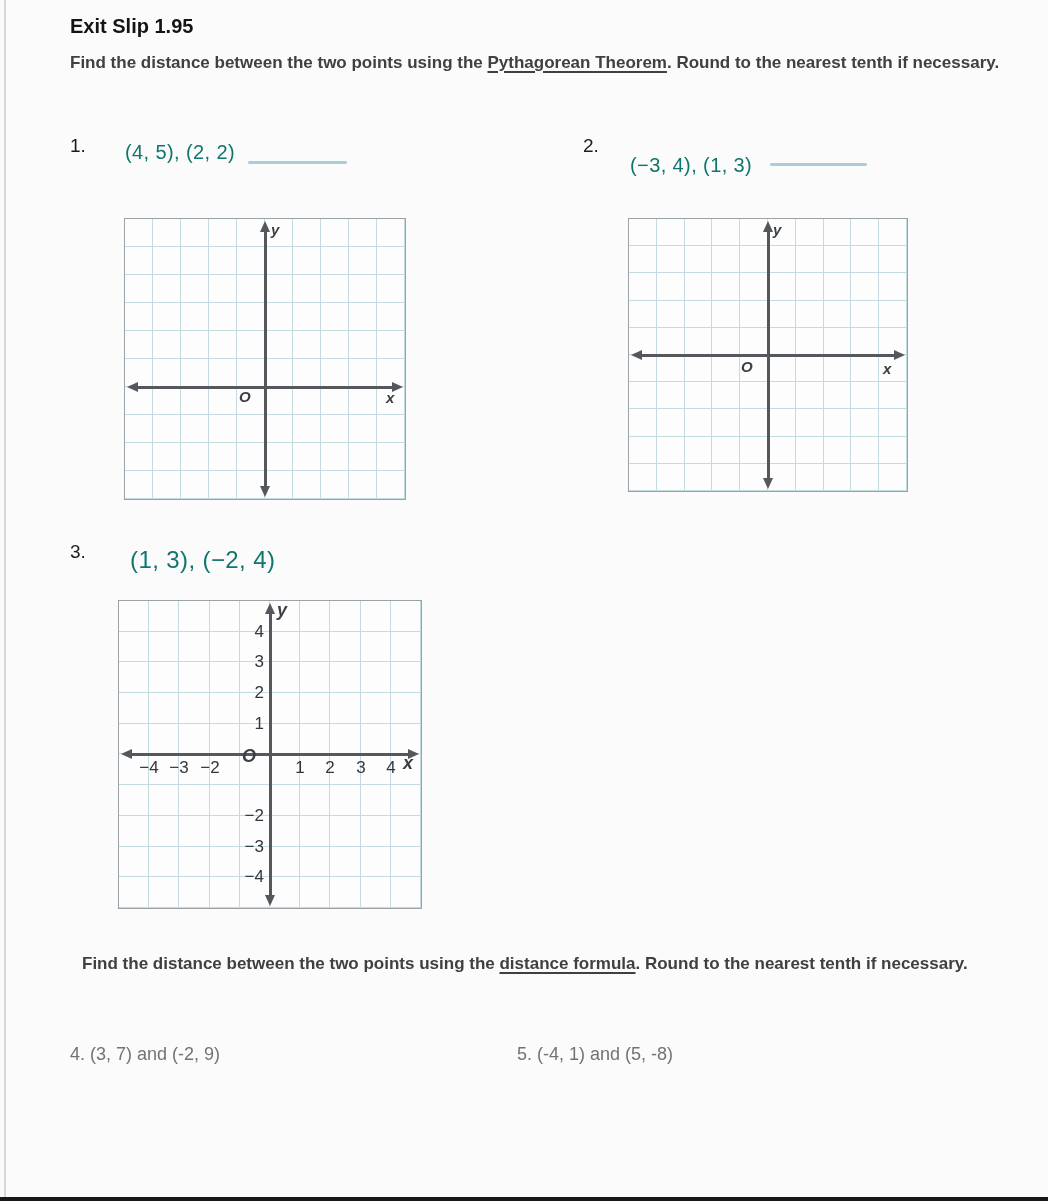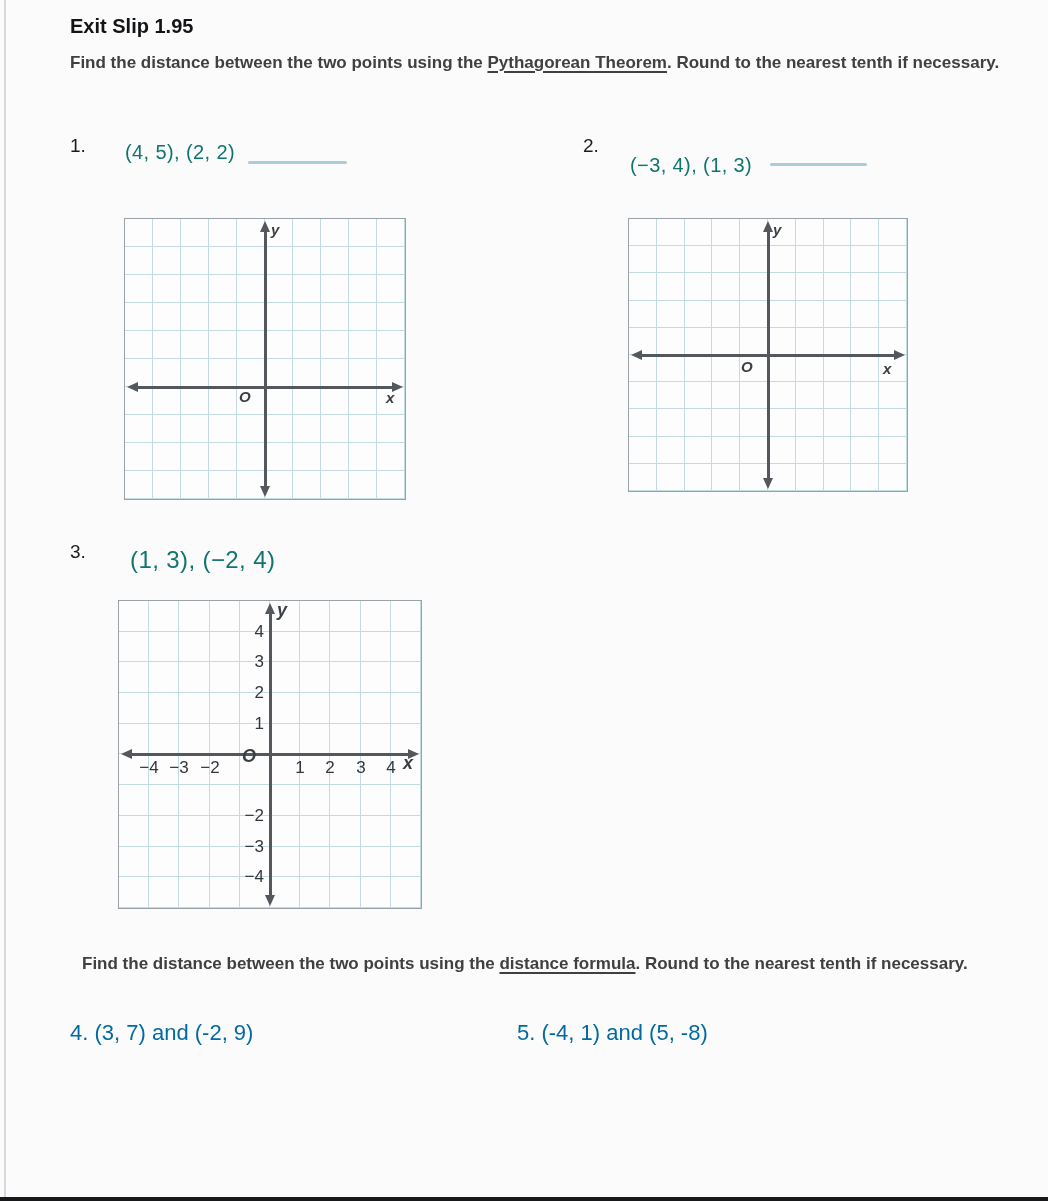--- a/index.html
+++ b/index.html
@@ -15,21 +15,21 @@
     background:#fbfbfc;color:#17181a;
     font-family:"Liberation Sans", sans-serif;
   }
   .title{position:absolute;font-weight:bold;font-size:20px;color:#131416;}
   .instr{position:absolute;font-weight:bold;font-size:17px;line-height:33px;width:952px;color:#404040;}
   .uline{text-decoration:underline;text-underline-offset:3px;text-decoration-thickness:2px;}
   .pnum{position:absolute;font-size:19px;color:#1b1c1e;}
   .ppts{position:absolute;font-size:20px;letter-spacing:.4px;color:#0f766e;}
   .ppts-lg{font-size:24px;}
   .ansline{position:absolute;height:3px;background:var(--answer-line);border-radius:2px;}
-  .pbottom{position:absolute;font-size:22px;color:#0369a1;}
+  .pbottom{position:absolute;font-size:18px;color:#737373;margin-top:24px;}
 
   .grid{
     position:absolute;background:#fdfdfe;border:1px solid var(--grid-border);
     background-image:
       repeating-linear-gradient(to right,
         transparent 0, transparent calc(var(--cw) - 1px),
         var(--grid-line) calc(var(--cw) - 1px), var(--grid-line) var(--cw)),
       repeating-linear-gradient(to bottom,
         transparent 0, transparent calc(var(--ch) - 1px),
         var(--grid-line) calc(var(--ch) - 1px), var(--grid-line) var(--ch));

